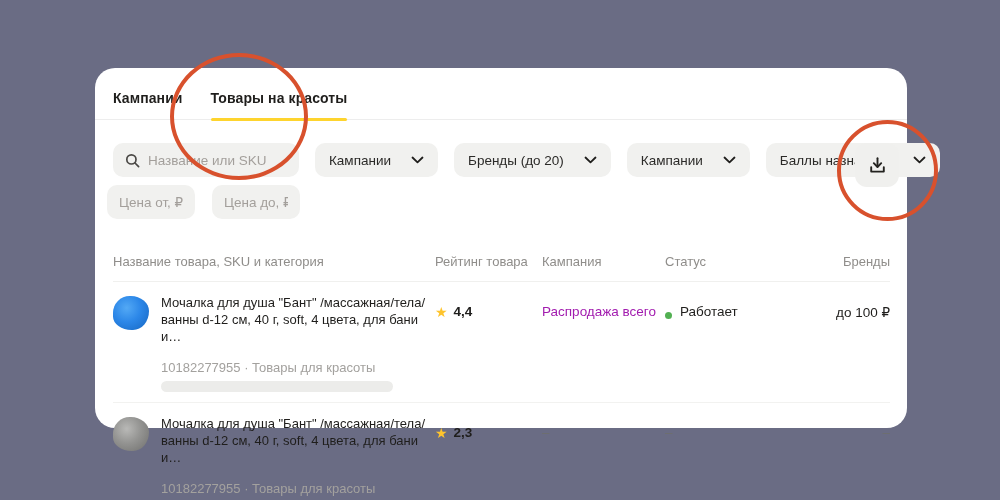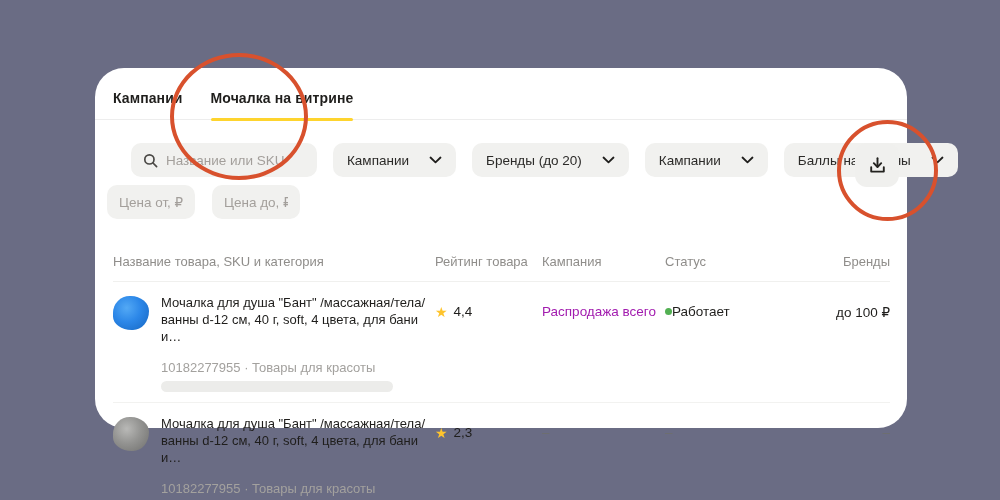--- a/index.html
+++ b/index.html
@@ -5,37 +5,37 @@
   * { margin:0; padding:0; box-sizing:border-box; }
   html,body { width:1000px; height:500px; }
   body {
     font-family: "Liberation Sans", "DejaVu Sans", sans-serif;
     background:#6a6c84;
     position:relative;
     overflow:hidden;
   }
   .card {
     position:absolute; left:95px; top:68px; width:812px; height:360px;
-    background:#ffffff; border-radius:29px;
+    background:#ffffff; border-radius:20px;
   }
   
   .tabs {
     display:flex; gap:28px; padding:22px 18px 0 18px;
     border-bottom:1px solid #ededed;
   }
   .tab {
     position:relative; font-size:14px; font-weight:700; color:#1f1e1c;
     padding-bottom:13px; cursor:pointer; letter-spacing:.1px;
   }
   .tab.active::after {
     content:""; position:absolute; left:0; right:0; bottom:-2px;
     height:3px; border-radius:2px; background:#fed42e;
   }
   
-  .filters-1 { position:absolute; left:18px; top:75px; display:flex; gap:16px;margin-left:18px; }
+  .filters-1 { position:absolute; left:18px; top:75px; display:flex; gap:16px; }
   .filters-2 { position:absolute; left:12px; top:117px; display:flex; gap:17px; }
   .pill {
     height:34px; background:#f1f1ef; border-radius:10px;
     display:flex; align-items:center; padding:0 14px;
     font-size:13.5px; color:#2b2a28; cursor:pointer; border:none;
   }
   .pill input {
     border:none; background:transparent; outline:none;
     font:inherit; color:#2b2a28; width:100%;
   }
@@ -73,41 +73,41 @@
   .img-gray { background:radial-gradient(circle at 38% 35%, #b9b9b7 0%, #949492 45%, #6f6f6d 100%); }
   .prod-title { font-size:13px; line-height:17px; color:#1f1e1c; }
   .prod-sku { font-size:13px; line-height:17px; color:#a3a19e; margin-top:14px; }
   .skeleton {
     height:11px; width:232px; margin-top:5px;
     background:#ececea; border-radius:6px;
   }
   .cell-mid { padding-top:10px; font-size:13.5px; color:#1f1e1c; }
   .rating-cell { display:flex; align-items:center; gap:6px; }
   .star { color:#fec42d; font-size:14px; line-height:1; }
-  .rating-val { font-weight:400; }
+  .rating-val { font-weight:700; }
   .campaign-link { color:#a21caf; cursor:pointer; font-size:13.5px; }
-  .status-cell { display:flex; align-items:center; }
+  .status-cell { display:flex; align-items:flex-end; gap:8px; }
   .status-dot { width:7px; height:7px; border-radius:50%; background:#52b052; }
   .dash { color:#6e6e6e; }
   
   .circle {
     position:absolute; border:4px solid #d8512d; border-radius:50%;
     pointer-events:none; z-index:5;
   }
   .c1 { left:170px; top:53px; width:138px; height:127px; }
   .c2 { left:837px; top:120px; width:101px; height:101px; }
 </style>
 </head>
 <body>
 
 <div class="card">
 
   <div class="tabs">
     <div class="tab">Кампании</div>
-    <div class="tab active">Мочалка на витрине</div>
+    <div class="tab active">Товары на красоты</div>
   </div>
 
   <div class="filters-1">
     <div class="pill search">
       <svg width="15" height="15" viewBox="0 0 15 15" fill="none">
         <circle cx="6.4" cy="6.4" r="4.6" stroke="#4a4845" stroke-width="1.7"></circle>
         <path d="M10 10 L13.6 13.6" stroke="#4a4845" stroke-width="1.7" stroke-linecap="round"></path>
       </svg>
       <input placeholder="Название или SKU" style="">
     </div>

